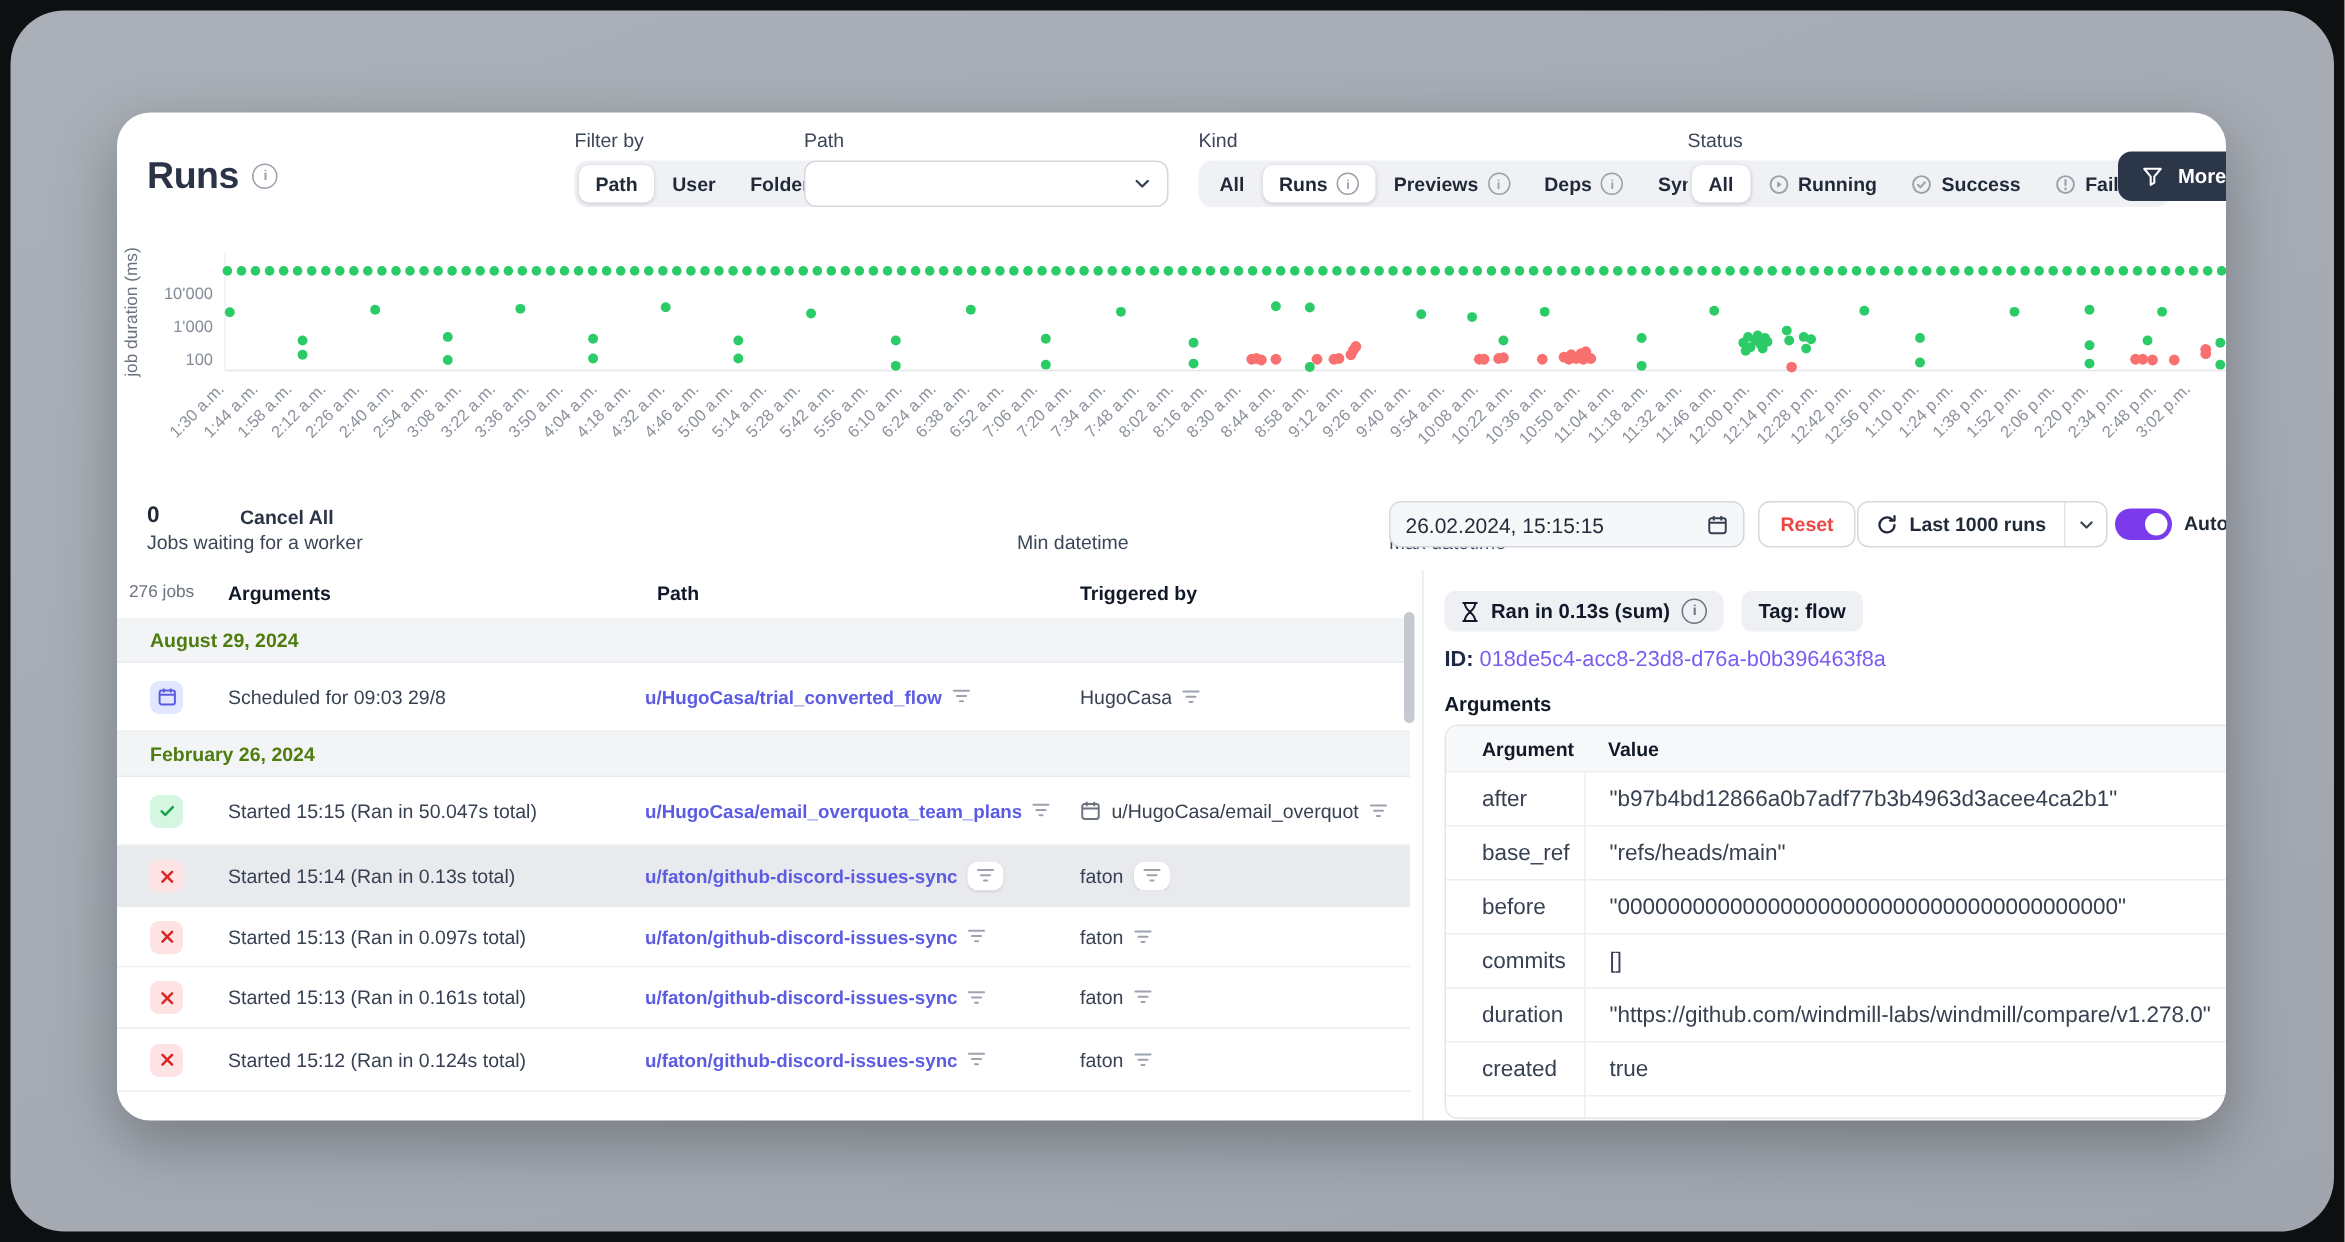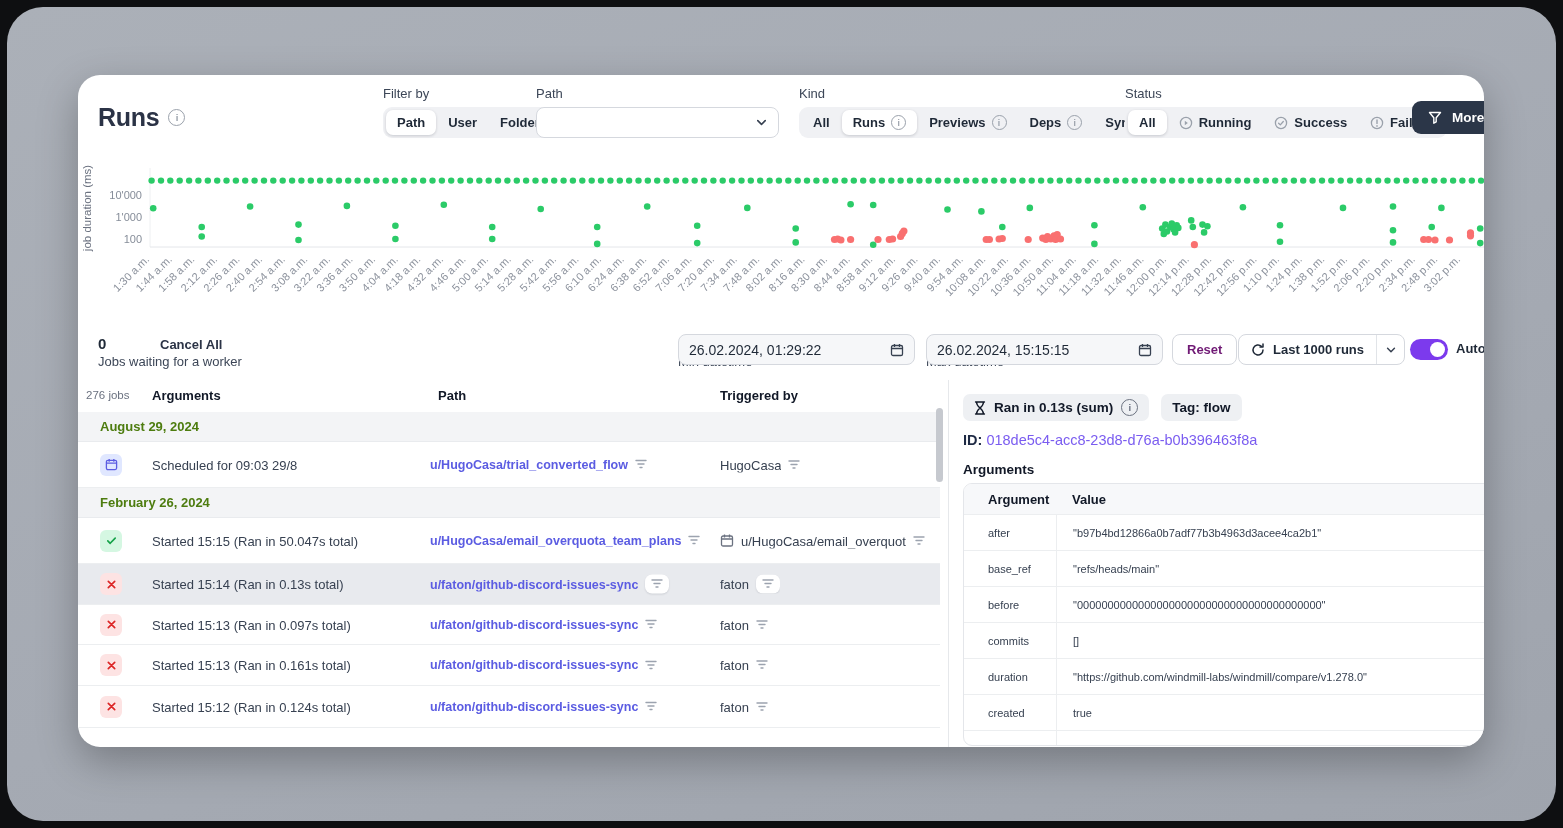--- a/index.html
+++ b/index.html
@@ -33,21 +33,21 @@
     background:#2b3648;border-radius:9px;color:#fff;font-size:13.5px;font-weight:700;
     display:flex;align-items:center;gap:10px;padding:0 16px;box-sizing:border-box;white-space:nowrap;
   }
   
   .chart-wrap{position:absolute;left:0;top:85px;width:1406px;height:155px;}
   
   .ctl-label{position:absolute;font-size:13px;color:#3c4657;margin-top:39px;}
   .waiting-count{position:absolute;left:20px;top:260px;font-size:15px;font-weight:700;color:#1f2937;}
   .cancel-all{position:absolute;left:82px;top:262px;font-size:13px;font-weight:700;color:#2b3346;cursor:pointer;}
   .dt-input{position:absolute;height:31px;width:237px;background:#f6f7f9;border:1px solid #d5d8de;border-radius:8px;display:flex;align-items:center;box-sizing:border-box;padding:0 10px;justify-content:space-between;font-size:14px;color:#1f2937;}
-  .btn-ghost{position:absolute;height:31px;background:#fff;border:1px solid #d5d8de;border-radius:8px;display:flex;align-items:center;font-size:13px;font-weight:700;color:#701a75;padding:0 14px;box-sizing:border-box;}
+  .btn-ghost{position:absolute;height:31px;background:#fff;border:1px solid #d5d8de;border-radius:8px;display:flex;align-items:center;font-size:13px;font-weight:700;color:#ef4444;padding:0 14px;box-sizing:border-box;}
   .split-btn{position:absolute;left:1160px;top:259px;height:31px;display:flex;border:1px solid #d5d8de;border-radius:8px;background:#fff;box-sizing:border-box;overflow:hidden;}
   .split-main{display:flex;align-items:center;gap:8px;padding:0 12px;font-size:13px;font-weight:700;color:#1f2937;}
   .split-arrow{width:27px;display:flex;align-items:center;justify-content:center;border-left:1px solid #e1e4e8;}
   .toggle{position:absolute;left:1332px;top:264px;width:38px;height:21px;border-radius:11px;background:#7c3aed;}
   .toggle .knob{position:absolute;right:3px;top:3px;width:15px;height:15px;border-radius:50%;background:#fff;}
   .toggle-label{position:absolute;left:1378px;top:266px;font-size:13px;font-weight:700;color:#1f2937;white-space:nowrap;}
   
   .main{position:absolute;left:0;top:305px;width:1406px;height:367px;}
   .v-divider{position:absolute;left:870px;top:0;bottom:0;width:1px;background:#e6e8eb;}
   .scroll-thumb{position:absolute;left:858px;top:28px;width:7px;height:74px;border-radius:4px;background:#c6c9cf;}
@@ -74,21 +74,21 @@
   .badges{position:absolute;left:885px;top:14px;display:flex;gap:12px;border-radius:10px;}
   .badge{display:inline-flex;align-items:center;gap:8px;background:#eef0f3;border-radius:7px;padding:5px 11px;font-size:13.5px;font-weight:700;color:#111827;white-space:nowrap;}
   .id-line{position:absolute;left:885px;top:52px;font-size:14.5px;}
   .id-line .id-k{font-weight:800;color:#1e2a44;}
   .id-line .id-v{color:#7a5cf0;font-weight:400;}
   .args-title{position:absolute;left:885px;top:82px;font-size:13.5px;font-weight:700;color:#111827;}
   .args-table{position:absolute;left:885px;top:103px;width:600px;border:1px solid #e4e6ea;border-radius:9px;overflow:hidden;background:#fff;}
   .args-head{height:30px;background:#f7f8fa;display:flex;align-items:center;font-size:13px;font-weight:700;color:#111827;}
   .args-head .c1{width:92px;padding-left:24px;box-sizing:border-box;}
   .args-head .c2{padding-left:16px;}
-  .arg-row{height:35px;border-top:1px solid #eceef0;display:flex;align-items:center;font-size:11px;color:#374151;}
+  .arg-row{height:35px;border-top:1px solid #eceef0;display:flex;align-items:center;font-size:15px;color:#374151;}
   .arg-row .c1{width:92px;padding-left:24px;box-sizing:border-box;flex:0 0 auto;}
   .arg-row .c2{padding-left:16px;border-left:1px solid #eceef0;align-self:stretch;display:flex;align-items:center;white-space:nowrap;}
   .arg-row.partial{height:14px;}
   svg{display:block;}
 </style>
 </head>
 <body>
 
 <div class="bg-frame"></div>
 
@@ -477,27 +477,20 @@
         <circle cx="1392.5" cy="72.9" r="3.6" fill="#f97070"></circle>
         <circle cx="1392.5" cy="75.8" r="3.6" fill="#f97070"></circle>
       </svg>
   </div>
 
   <div class="ctl-label" style="left:20px;top:240px">Jobs waiting for a worker</div>
   <div class="waiting-count">0</div>
   <div class="cancel-all">Cancel All</div>
 
   <div class="ctl-label" style="left:600px;top:240px">Min datetime</div>
-  <div class="dt-input" style="left:600px;top:259px">
-    <span>26.02.2024, 01:29:22</span>
-    <svg width="14" height="14" viewBox="0 0 14 14">
-        <rect x="1.5" y="2.5" width="11" height="10" rx="1.6" fill="none" stroke="#374151" stroke-width="1.3"></rect>
-        <path d="M1.5 5.5h11M4.5 1v3M9.5 1v3" stroke="#374151" stroke-width="1.3" fill="none"></path>
-      </svg>
-  </div>
 
   <div class="ctl-label" style="left:848px;top:240px">Max datetime</div>
   <div class="dt-input" style="left:848px;top:259px">
     <span>26.02.2024, 15:15:15</span>
     <svg width="14" height="14" viewBox="0 0 14 14">
         <rect x="1.5" y="2.5" width="11" height="10" rx="1.6" fill="none" stroke="#374151" stroke-width="1.3"></rect>
         <path d="M1.5 5.5h11M4.5 1v3M9.5 1v3" stroke="#374151" stroke-width="1.3" fill="none"></path>
       </svg>
   </div>
 

